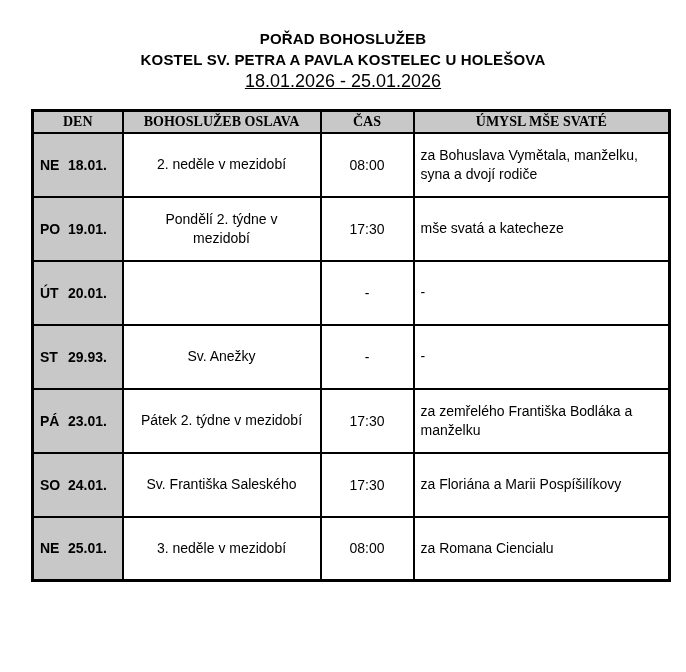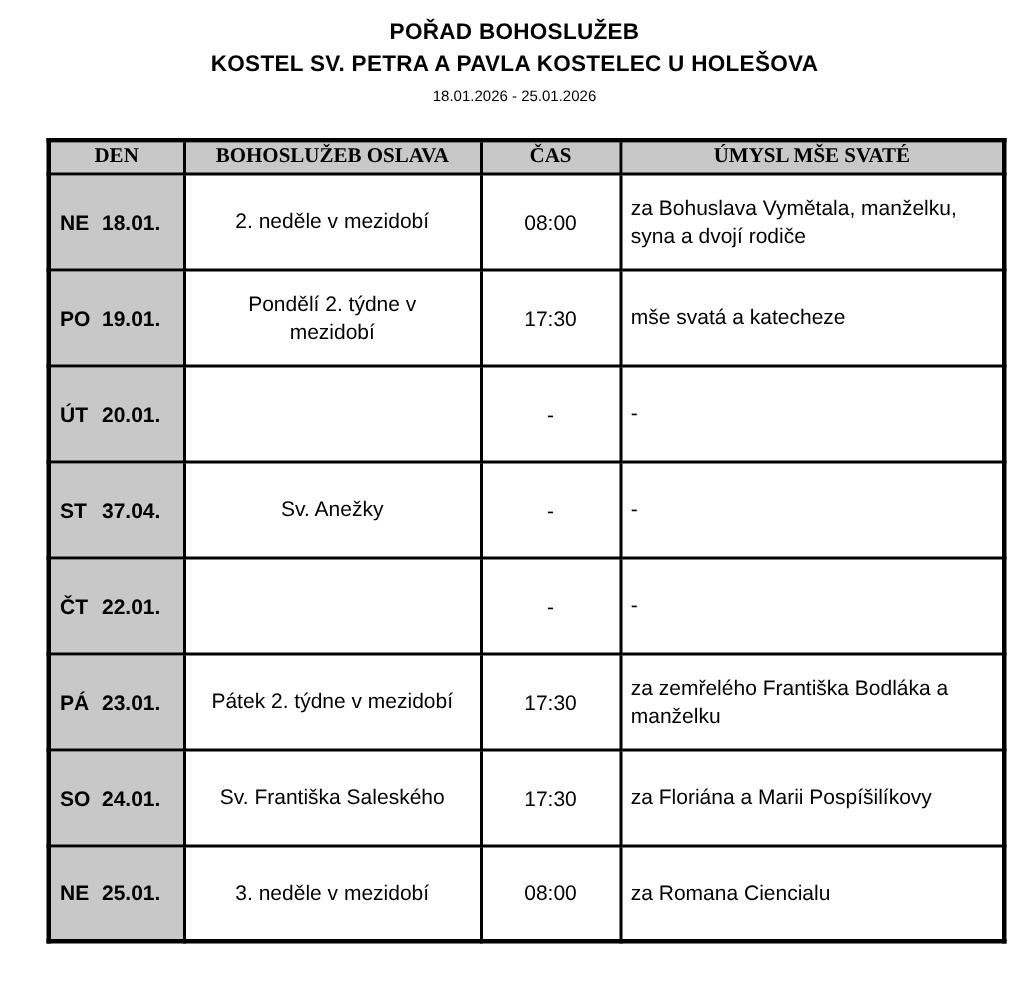--- a/index.html
+++ b/index.html
@@ -16,32 +16,34 @@
   }
   .page {
     position: relative;
     width: 686px;
     height: 672px;
     background: #ffffff;
   }
   .titles {
     text-align: center;
     padding-top: 11px;
+    margin-top: 17px;
   }
   .title-line {
     font-size: 15px;
     font-weight: bold;
     line-height: 21px;
     letter-spacing: 0.2px;
   }
   .date-line {
-    font-size: 10px;
+    font-size: 18px;
     font-weight: normal;
     line-height: 21px;
     margin-top: 1px;
+    text-decoration: underline;
   }
   table.schedule {
     position: absolute;
     left: 31px;
     top: 92px;
     width: 637px;
     border-collapse: collapse;
     table-layout: fixed;
     border: 3px solid #000000;
   }
@@ -133,28 +135,22 @@
         <td class="time">17:30</td>
         <td class="int">mše svatá a katecheze</td>
       </tr>
       <tr>
         <td class="day"><span class="abbr">ÚT</span><span>20.01.</span></td>
         <td class="cel"></td>
         <td class="time">-</td>
         <td class="int">-</td>
       </tr>
       <tr>
-        <td class="day"><span class="abbr">ST</span><span>37.04.</span></td>
+        <td class="day"><span class="abbr">ST</span><span>29.93.</span></td>
         <td class="cel">Sv. Anežky</td>
-        <td class="time">-</td>
-        <td class="int">-</td>
-      </tr>
-      <tr>
-        <td class="day"><span class="abbr">ČT</span><span>22.01.</span></td>
-        <td class="cel"></td>
         <td class="time">-</td>
         <td class="int">-</td>
       </tr>
       <tr>
         <td class="day"><span class="abbr">PÁ</span><span>23.01.</span></td>
         <td class="cel">Pátek 2. týdne v mezidobí</td>
         <td class="time">17:30</td>
         <td class="int">za zemřelého Františka Bodláka a manželku</td>
       </tr>
       <tr>

